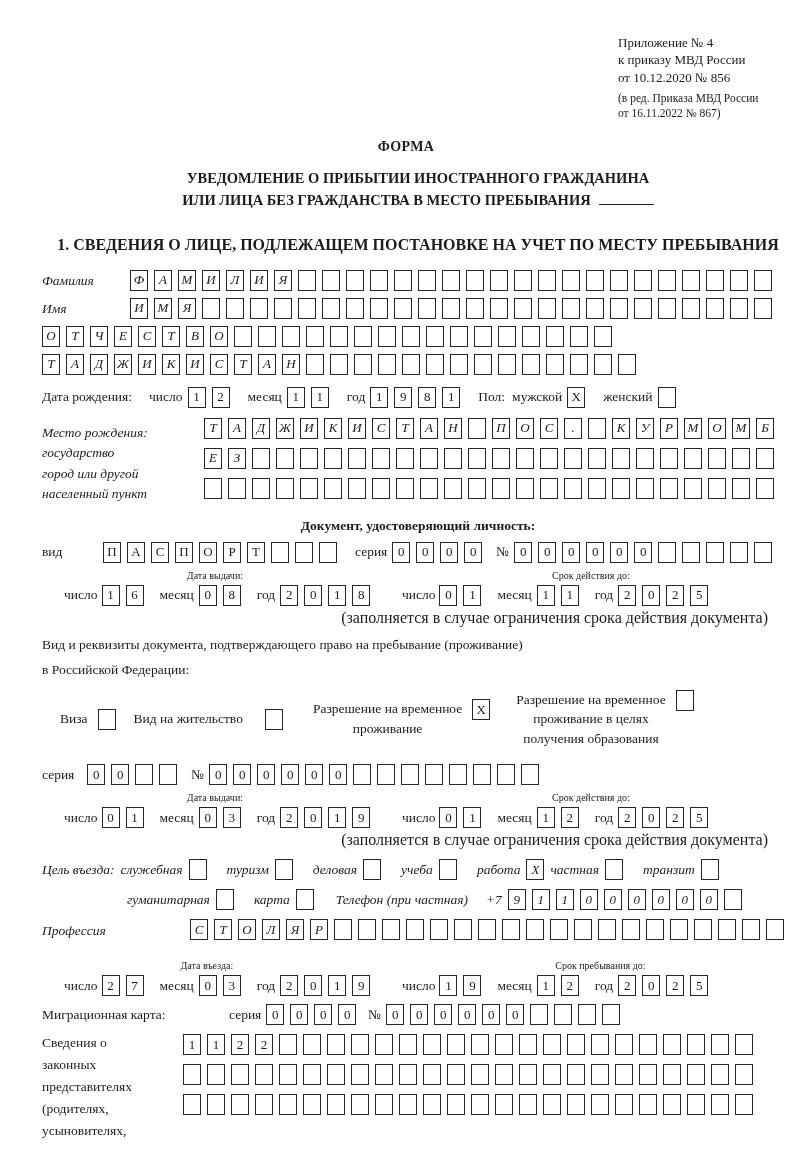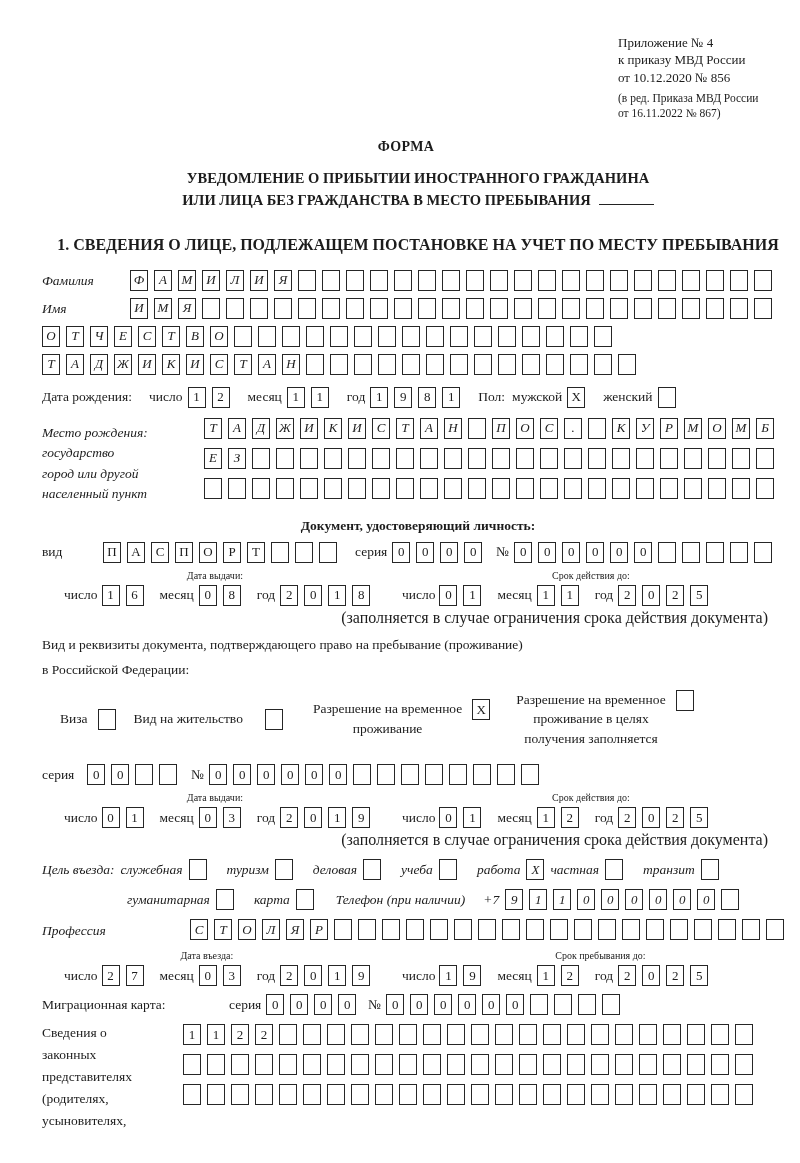--- a/index.html
+++ b/index.html
@@ -428,21 +428,21 @@
         <span>проживание</span>
       </span>
       <span class="cells box">
           <span class="cell">X</span>
         </span>
     </div>
     <div class="opt" style="margin-left:20px;">
       <span class="txt">
         <span>Разрешение на временное</span><br>
         <span>проживание в целях</span><br>
-        <span>получения заполняется</span>
+        <span>получения образования</span>
       </span>
       <span class="cells box">
           <span class="cell"></span>
         </span>
     </div>
   </div>
 
   <div class="inline-row">
     <span class="w first lbl">серия</span>
     <span class="cells" style="margin-left:8px;">
@@ -550,21 +550,21 @@
 
   <div class="goal" style="padding-left:85px;">
     <span class="w">гуманитарная</span>
     <span class="cells">
         <span class="cell"></span>
       </span>
     <span class="w gap">карта</span>
     <span class="cells">
         <span class="cell"></span>
       </span>
-    <span class="w" style="margin-left:16px;">Телефон (при наличии)</span>
+    <span class="w" style="margin-left:16px;">Телефон (при частная)</span>
     <span class="w" style="margin-left:12px;">+7</span>
     <span class="cells">
         <span class="cell">9</span>
         <span class="cell">1</span>
         <span class="cell">1</span>
         <span class="cell">0</span>
         <span class="cell">0</span>
         <span class="cell">0</span>
         <span class="cell">0</span>
         <span class="cell">0</span>
@@ -597,21 +597,21 @@
         <span class="cell"></span>
         <span class="cell"></span>
         <span class="cell"></span>
         <span class="cell"></span>
         <span class="cell"></span>
         <span class="cell"></span>
         <span class="cell"></span>
       </span>
   </div>
 
-  <div class="pairhead" style="margin-top:10px;gap:35px;">
+  <div class="pairhead" style="margin-top:20px;gap:35px;">
     <div class="l">Дата въезда:</div>
     <div class="r">Срок пребывания до:</div>
   </div>
   <div class="pairrow">
     <div class="l">
       <span class="w first lbl">число</span>
       <span class="cells">
           <span class="cell">2</span>
           <span class="cell">7</span>
         </span>

